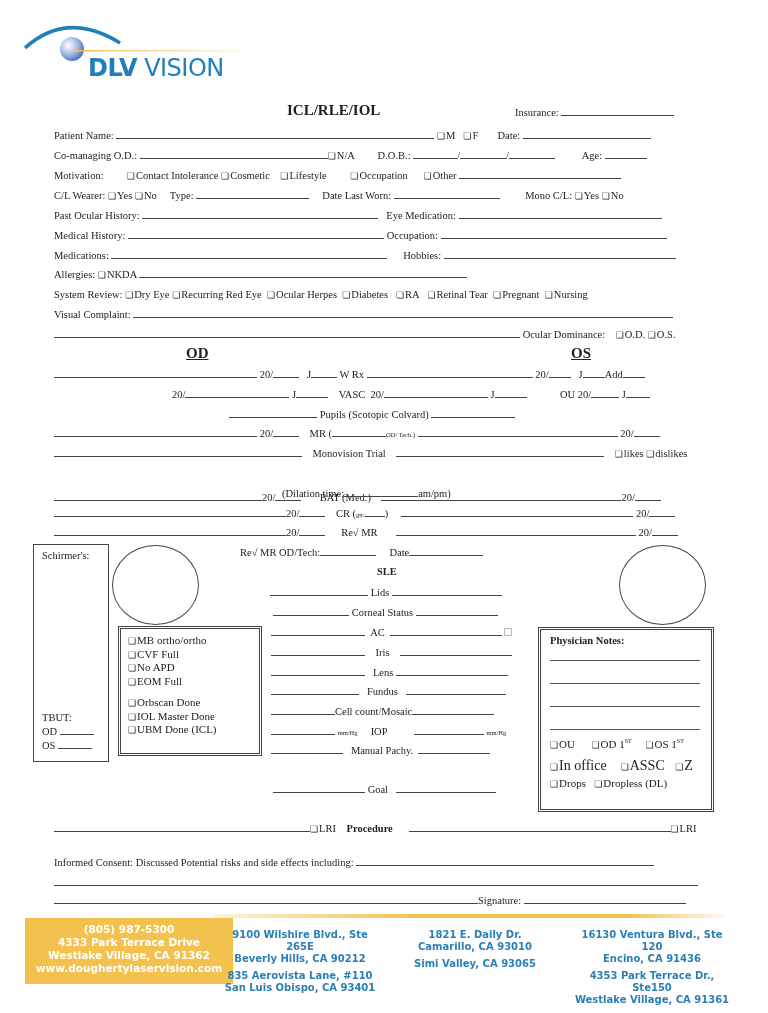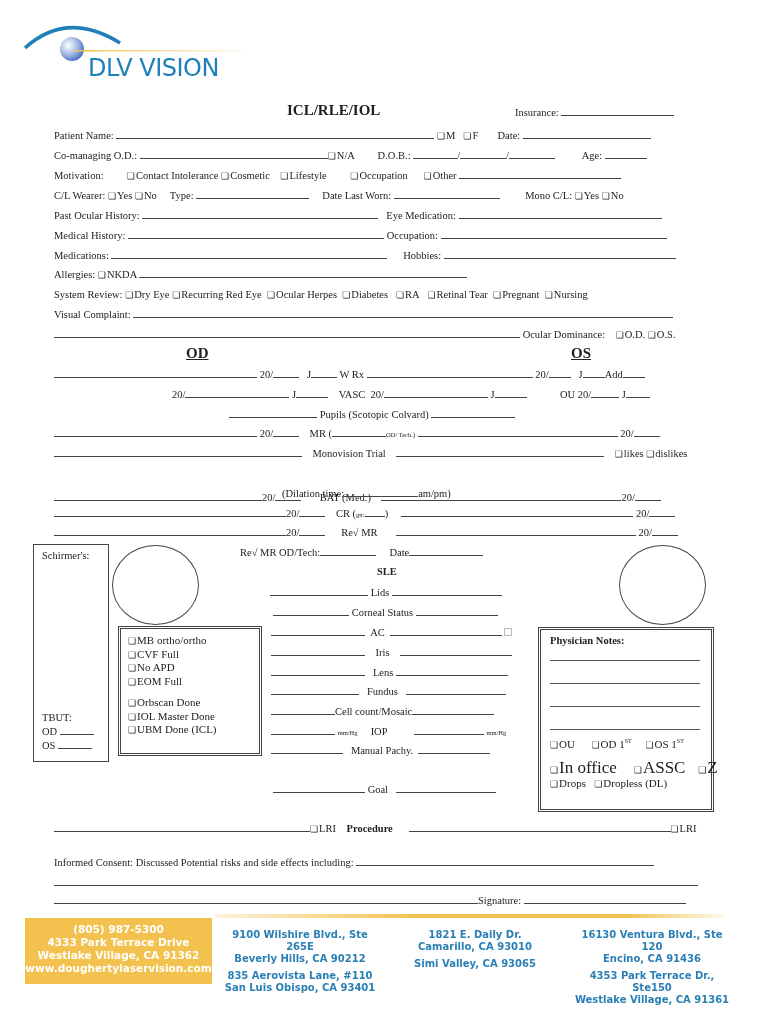--- a/index.html
+++ b/index.html
@@ -9,21 +9,21 @@
   .u { display:inline-block; border-bottom:1px solid #444; height:9px; vertical-align:baseline; }
   .cb::before { content:"\274F"; font-size:9px; margin-right:1px; }
   .row { position:absolute; left:54px; white-space:nowrap; height:14px; line-height:14px; }
   .bold { font-weight:bold; }
   .title { font-size:15px; font-weight:bold; }
   .eye { font-size:15px; font-weight:bold; text-decoration:underline; }
   .small { font-size:6.5px; }
   .box { position:absolute; border:1px solid #444; }
   .dbl { position:absolute; border:3px double #444; }
   .circle { position:absolute; border:1px solid #444; border-radius:50%; }
-  .footer-y { position:absolute; left:25px; top:918px; width:187px; height:66px; background:#f2c14e;
+  .footer-y { position:absolute; left:25px; top:918px; width:208px; height:66px; background:#f2c14e;
               color:#fff; font-family:"DejaVu Sans", sans-serif; font-weight:bold; font-size:10.5px;
               text-align:center; line-height:13px; padding-top:5px; box-sizing:border-box; }
   .addr { position:absolute; font-family:"DejaVu Sans", sans-serif; font-size:10px; color:#2a7fb5;
           text-align:center; line-height:12px; font-weight:bold; }
   .gold-line { position:absolute; top:914px; left:215px; width:510px; height:4px;
                background:linear-gradient(to right, rgba(242,193,78,0.2), #f2c14e 40%, #f2c14e 80%, rgba(242,193,78,0.1)); }
 </style>
 </head>
 <body>
 
@@ -38,21 +38,21 @@
       <linearGradient id="ray" x1="0" x2="1">
           <stop offset="0%" stop-color="#f2c14e"></stop>
           <stop offset="100%" stop-color="#f2c14e" stop-opacity="0.1"></stop>
         </linearGradient>
     </defs>
     <path d="M3 30 Q45 -8 98 25" stroke="#1f7fb8" stroke-width="3.5" fill="none"></path>
     <circle cx="50" cy="31" r="12" fill="url(#ball)"></circle>
     <rect x="52" y="32" width="170" height="1.5" fill="url(#ray)"></rect>
   </svg>
   <div class="abs" style="left:88px;top:54px;font-family:'DejaVu Sans',sans-serif;font-size:24px;color:#1f7fb8;letter-spacing:-0.5px">
-    <span style="font-weight:normal">DLV</span>
+    <span style="font-weight:bold">DLV</span>
     <span style="font-weight:normal">VISION</span>
   </div>
 </div>
 
 <div class="abs title" style="left:287px;top:102px">ICL/RLE/IOL</div>
 <div class="abs" style="left:515px;top:106px">
   <span>Insurance:</span>
   <span class="u" style="width:113px"></span>
 </div>
 
@@ -264,21 +264,21 @@
   <div class="abs bold" style="left:9px;top:5px">Physician Notes:</div>
   <div class="abs" style="left:9px;top:30px;width:150px;border-bottom:1px solid #555"></div>
   <div class="abs" style="left:9px;top:53px;width:150px;border-bottom:1px solid #555"></div>
   <div class="abs" style="left:9px;top:76px;width:150px;border-bottom:1px solid #555"></div>
   <div class="abs" style="left:9px;top:99px;width:150px;border-bottom:1px solid #555"></div>
   <div class="abs" style="left:9px;top:108px;font-size:11px">
     <span class="cb"><span>OU</span></span>&nbsp;&nbsp;&nbsp;&nbsp;&nbsp;
     <span class="cb"><span>OD 1</span><sup style="font-size:6px">ST</sup></span>&nbsp;&nbsp;&nbsp;&nbsp;
     <span class="cb"><span>OS 1</span><sup style="font-size:6px">ST</sup></span>
   </div>
-  <div class="abs" style="left:9px;top:128px;font-size:17px">
+  <div class="abs" style="left:9px;top:128px;font-size:14px">
     <span class="cb"><span>In office</span></span>&nbsp;&nbsp;&nbsp;
     <span class="cb"><span>ASSC</span></span>&nbsp;&nbsp;
     <span class="cb"><span>Z</span></span>
   </div>
   <div class="abs" style="left:9px;top:147px;font-size:11px">
     <span class="cb"><span>Drops</span></span>&nbsp;&nbsp;
     <span class="cb"><span>Dropless (DL)</span></span>
   </div>
 </div>
 

